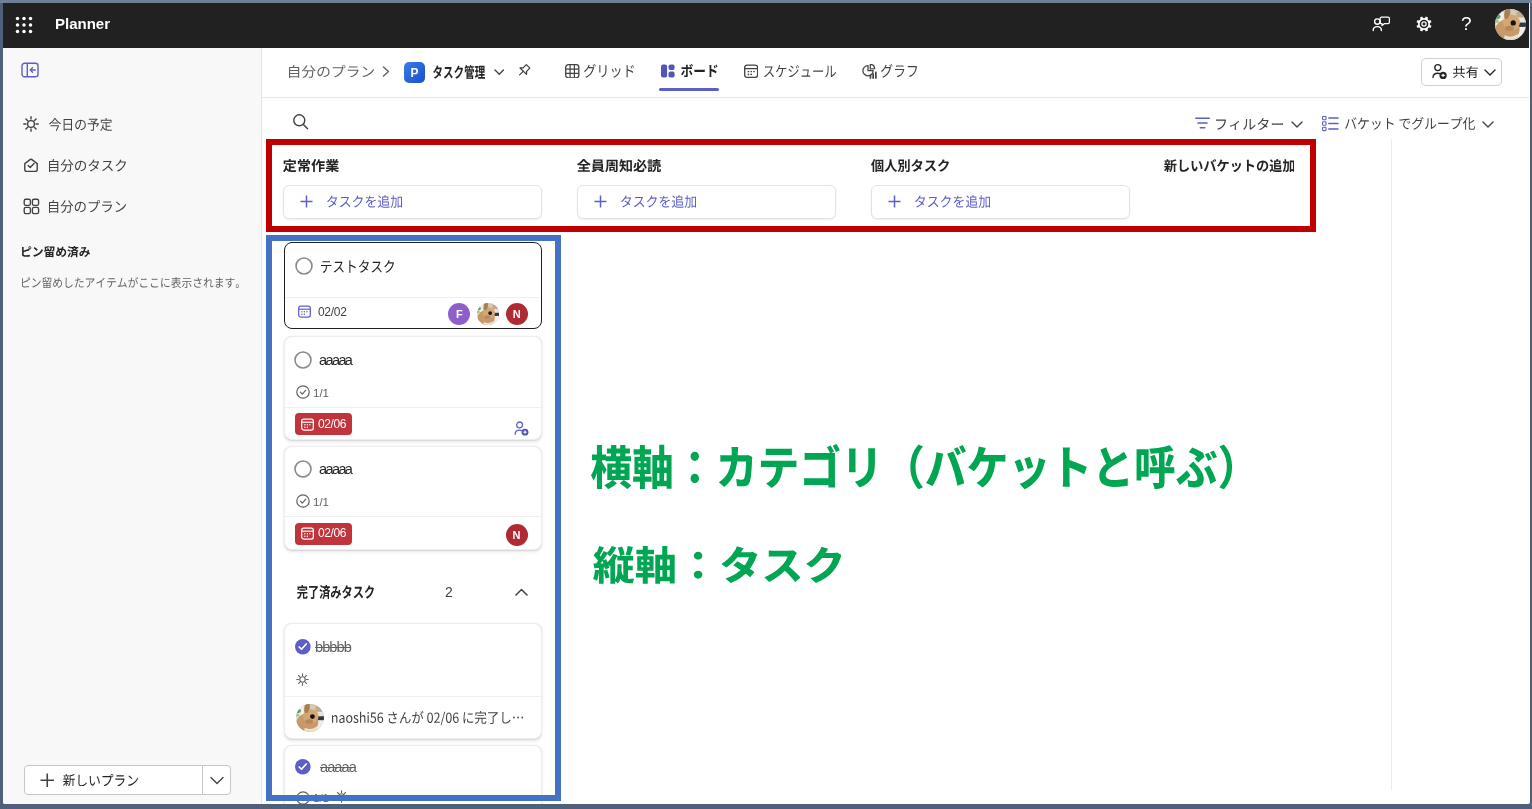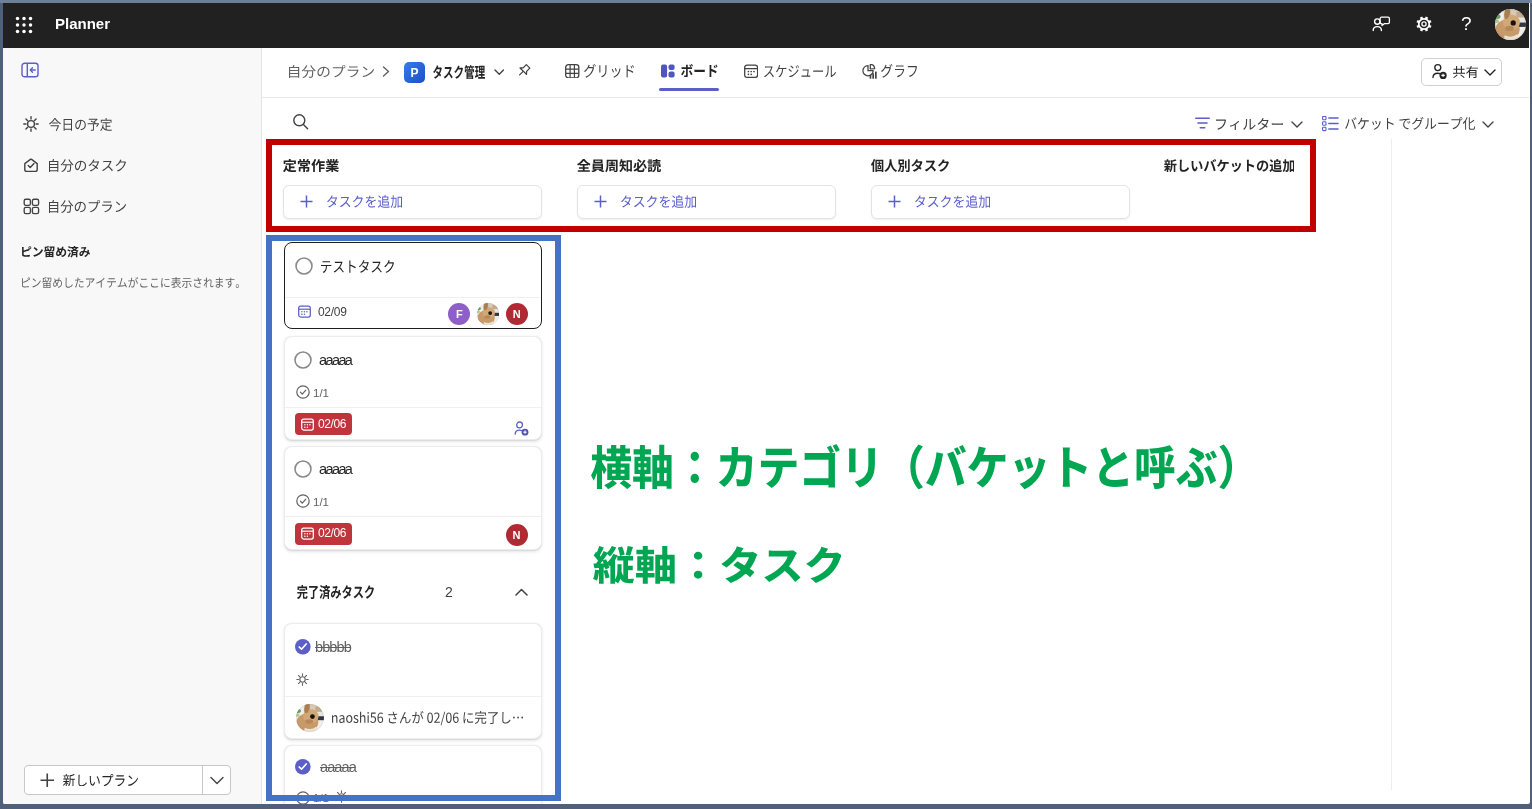--- a/index.html
+++ b/index.html
@@ -539,21 +539,21 @@
         <div class="abs" style="left:285px;top:296.5px;width:255px;height:1px;background:#f0f0f0"></div>
         <svg style="position:absolute;left:298px;top:305px;" width="13" height="13" viewBox="0 0 13 13">
           <rect x="0.7" y="1" width="11.6" height="11.0" rx="2" fill="none" stroke="#5b5fc7" stroke-width="1.25"></rect>
 <line x1="1" y1="4.2" x2="12.0" y2="4.2" stroke="#5b5fc7" stroke-width="1.2"></line>
 <circle cx="3.9" cy="6.7" r="0.75" fill="#5b5fc7"></circle>
           <circle cx="6.4" cy="6.7" r="0.75" fill="#5b5fc7"></circle>
           <circle cx="8.9" cy="6.7" r="0.75" fill="#5b5fc7"></circle>
 <circle cx="3.9" cy="9.2" r="0.75" fill="#5b5fc7"></circle>
           <circle cx="6.4" cy="9.2" r="0.75" fill="#5b5fc7"></circle>
         </svg>
-        <div class="abs" style="left:318px;top:306px;font-size:12px;letter-spacing:-0.3px;color:#424242;line-height:13px">02/09</div>
+        <div class="abs" style="left:318px;top:306px;font-size:12px;letter-spacing:-0.3px;color:#424242;line-height:13px">02/02</div>
         <div class="abs" style="left:448.4px;top:302.7px;width:22px;height:22px;border-radius:50%;background:#8f5fc9;color:#fff;font-size:11px;font-weight:700;text-align:center;line-height:22px">F</div>
         <svg style="position:absolute;left:476.8px;top:302.5px" width="22.4" height="22.4" viewBox="0 0 32 32">
           <use href="#rabbit"></use>
         </svg>
         <div class="abs" style="left:505.70000000000005px;top:302.7px;width:22px;height:22px;border-radius:50%;background:#b02a33;color:#fff;font-size:11px;font-weight:700;text-align:center;line-height:22px">N</div>
         <div class="abs" style="left:283.5px;top:335.5px;width:258px;height:104px;background:#fff;border:1px solid #ededed;border-radius:8px;box-sizing:border-box;box-shadow:0 1.6px 3.6px rgba(0,0,0,.1),0 0.3px 0.9px rgba(0,0,0,.07)"></div>
         <svg style="position:absolute;left:293.9px;top:351.2px;" width="18" height="18" viewBox="0 0 18 18">
           <circle cx="9" cy="9" r="8" fill="#fff" stroke="#8a8a8a" stroke-width="1.6"></circle>
         </svg>
         <div class="abs" style="left:319px;top:352.5px;font-size:14.5px;letter-spacing:-1.6px;color:#242424;line-height:15px">aaaaa</div>

